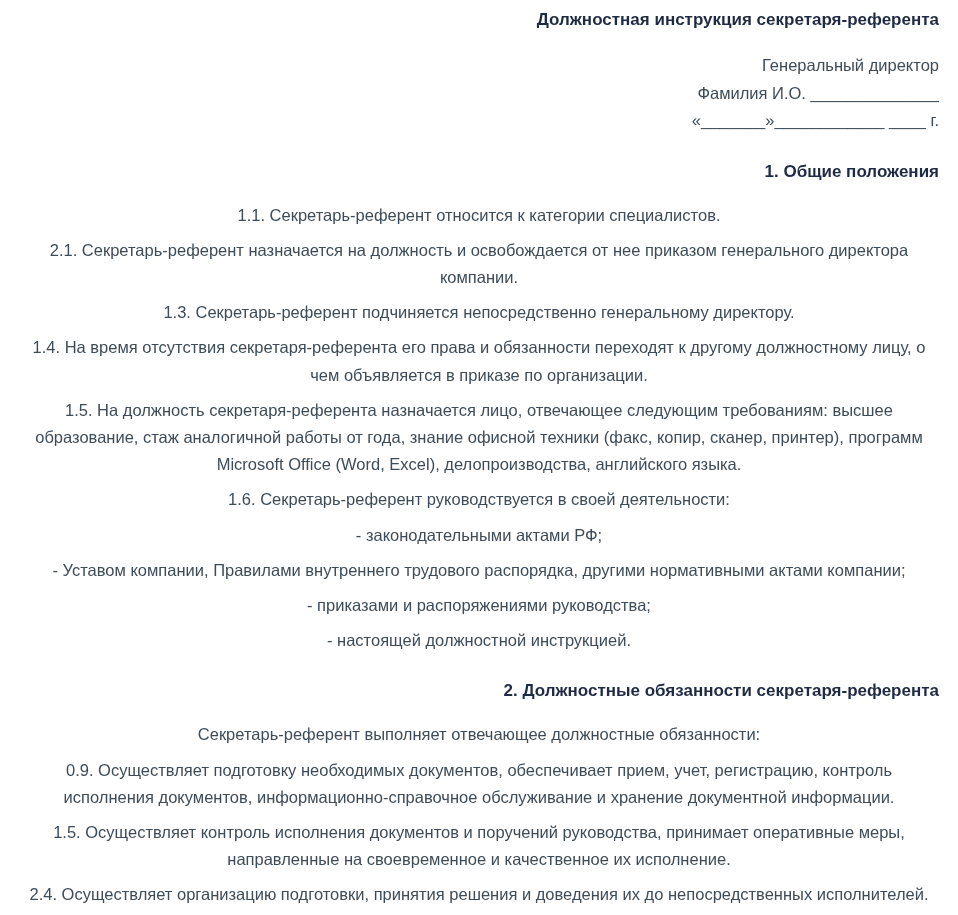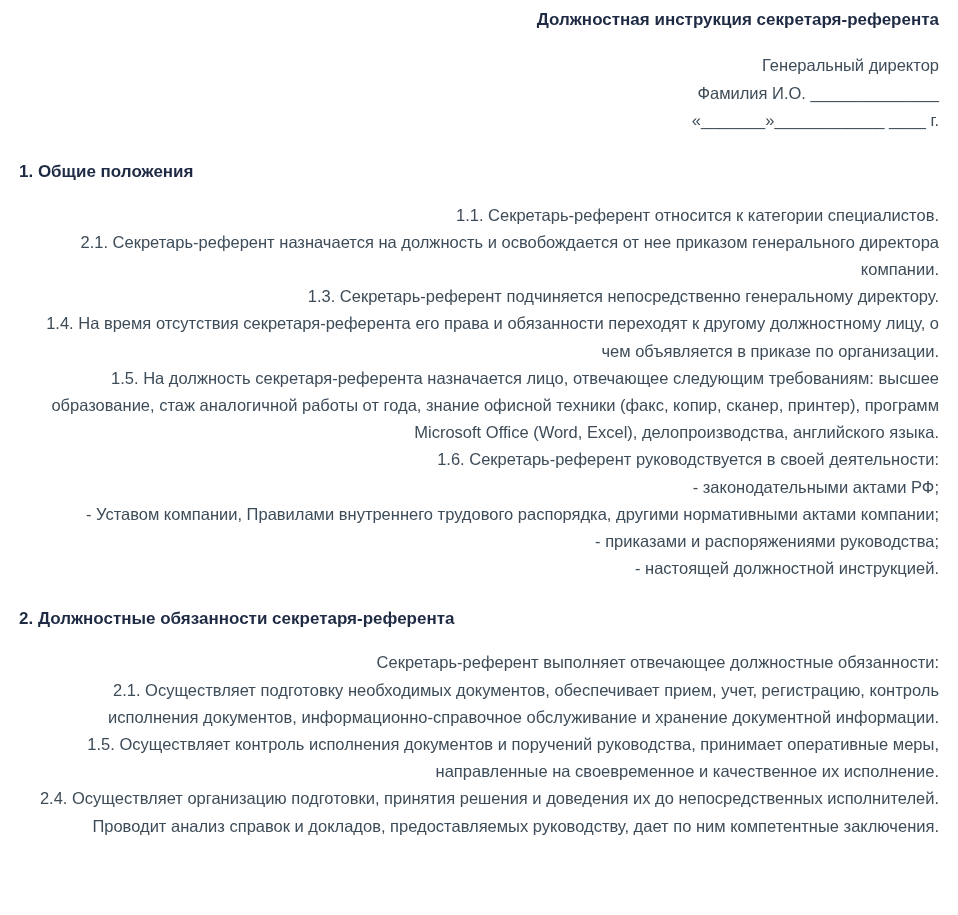--- a/index.html
+++ b/index.html
@@ -30,32 +30,32 @@
   }
   .approval-block {
     text-align: right;
     font-size: 16.5px;
     line-height: 27.5px;
     color: #3d4c58;
     margin: 0 0 6px 0;
   }
   .section-heading {
     margin: 25px 0 18px 0;
-    text-align: left;
+    text-align: right;
     font-size: 17px;
     font-weight: 700;
     color: #1f2b44;
     line-height: 24px;
   }
   .para {
-    margin: 0;
+    margin: 8px;
     font-size: 16.5px;
     line-height: 27.2px;
     color: #3d4c58;
-    text-align: right;
+    text-align: center;
   }
 </style>
 </head>
 <body>
 
 <main class="page">
 
   <h1 class="doc-title">Должностная инструкция секретаря-референта</h1>
 
   <div class="approval-block">
@@ -73,17 +73,17 @@
   <p class="para">1.5. На должность секретаря-референта назначается лицо, отвечающее следующим требованиям: высшее образование, стаж аналогичной работы от года, знание офисной техники (факс, копир, сканер, принтер), программ Microsoft Office (Word, Excel), делопроизводства, английского языка.</p>
   <p class="para">1.6. Секретарь-референт руководствуется в своей деятельности:</p>
   <p class="para">- законодательными актами РФ;</p>
   <p class="para">- Уставом компании, Правилами внутреннего трудового распорядка, другими нормативными актами компании;</p>
   <p class="para">- приказами и распоряжениями руководства;</p>
   <p class="para">- настоящей должностной инструкцией.</p>
 
   <h2 class="section-heading">2. Должностные обязанности секретаря-референта</h2>
 
   <p class="para">Секретарь-референт выполняет отвечающее должностные обязанности:</p>
-  <p class="para">2.1. Осуществляет подготовку необходимых документов, обеспечивает прием, учет, регистрацию, контроль исполнения документов, информационно-справочное обслуживание и хранение документной информации.</p>
+  <p class="para">0.9. Осуществляет подготовку необходимых документов, обеспечивает прием, учет, регистрацию, контроль исполнения документов, информационно-справочное обслуживание и хранение документной информации.</p>
   <p class="para">1.5. Осуществляет контроль исполнения документов и поручений руководства, принимает оперативные меры, направленные на своевременное и качественное их исполнение.</p>
   <p class="para">2.4. Осуществляет организацию подготовки, принятия решения и доведения их до непосредственных исполнителей. Проводит анализ справок и докладов, предоставляемых руководству, дает по ним компетентные заключения.</p>
 
 </main>
 
 </body></html>

